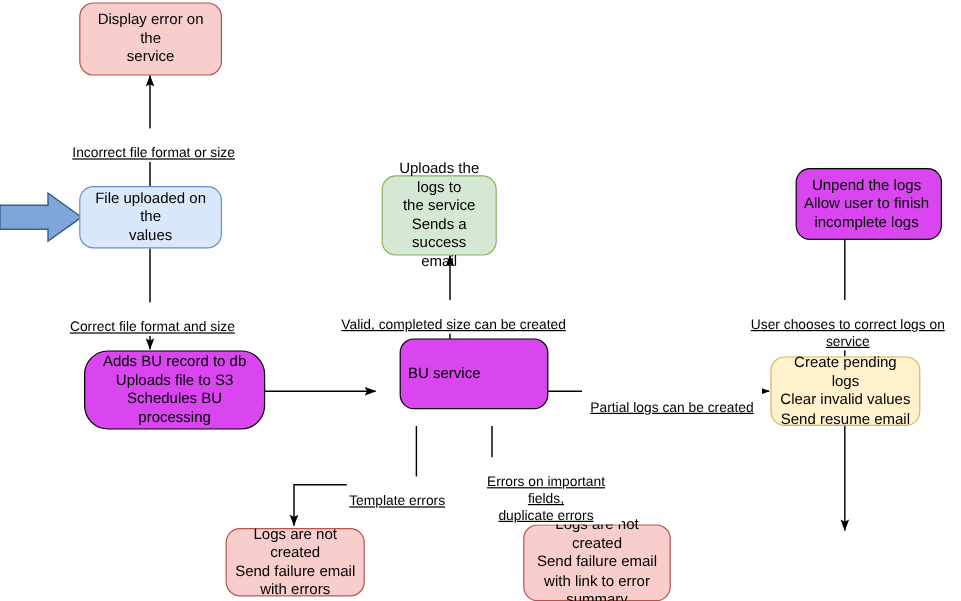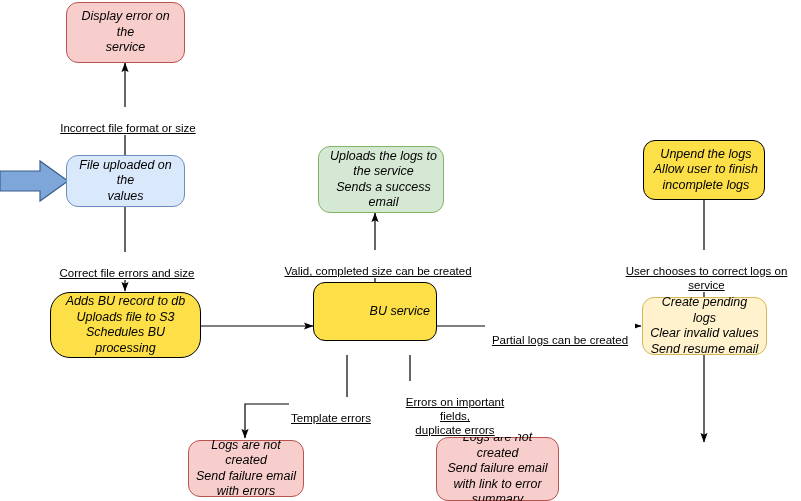--- a/index.html
+++ b/index.html
@@ -26,35 +26,34 @@
     height: 501px;
     pointer-events: none;
   }
   .node {
     position: absolute;
     box-sizing: border-box;
     border: 1px solid #000000;
     border-radius: 12px;
     display: flex;
     align-items: center;
-    justify-content: flex-end;
+    justify-content: flex-start;
     text-align: center;
     font-size: 12.5px;
     line-height: 15.5px;
     color: #000000;
     background: #ffffff;
     white-space: pre-line;
     padding: 2px 6px;
-    font-style: italic;
   }
   .node-pink   { background: #f8cecc; border-color: #b85450; }
   .node-blue   { background: #dae8fc; border-color: #6c8ebf; }
   .node-green  { background: #d5e8d4; border-color: #82b366; }
   .node-yellow { background: #fff2cc; border-color: #d6b656; }
-  .node-white  { background: #fde047; border-color: #000000; }
+  .node-white  { background: #d946ef; border-color: #000000; margin-left: 20px; }
 
   .edge-label {
     position: absolute;
     font-size: 11.5px;
     line-height: 14px;
     color: #000000;
     background: #ffffff;
     text-align: center;
     white-space: pre-line;
     padding: 0 2px;
@@ -109,21 +108,21 @@
     <span>File uploaded on the
 values</span>
   </div>
 
   <div class="node node-white" style="left:50px; top:292px; width:151px; height:66px;border-radius:20px;">
     <span>Adds BU record to db
 Uploads file to S3
 Schedules BU processing</span>
   </div>
 
-  <div class="node node-green" style="left:318px; top:146px; width:126px; height:67px;">
+  <div class="node node-green" style="left:318px; top:146px; width:96px; height:67px;">
     <span>Uploads the logs to
 the service
 Sends a success
 email</span>
   </div>
 
   <div class="node node-white" style="left:313px; top:282px; width:124px; height:59px;">
     <span>BU service</span>
   </div>
 
@@ -151,21 +150,21 @@
 with link to error
 summary</span>
   </div>
 
 
   <div class="edge-label" style="left:55px; top:107px; width:142px;">
     <span>Incorrect file format or size</span>
   </div>
 
   <div class="edge-label" style="left:55px; top:252px; width:140px;">
-    <span>Correct file errors and size</span>
+    <span>Correct file format and size</span>
   </div>
 
   <div class="edge-label" style="left:281px; top:250px; width:190px;">
     <span>Valid, completed size can be created</span>
   </div>
 
   <div class="edge-label" style="left:451px; top:319px; width:146px;margin-left:34px;">
     <span>Partial logs can be created</span>
   </div>
 

